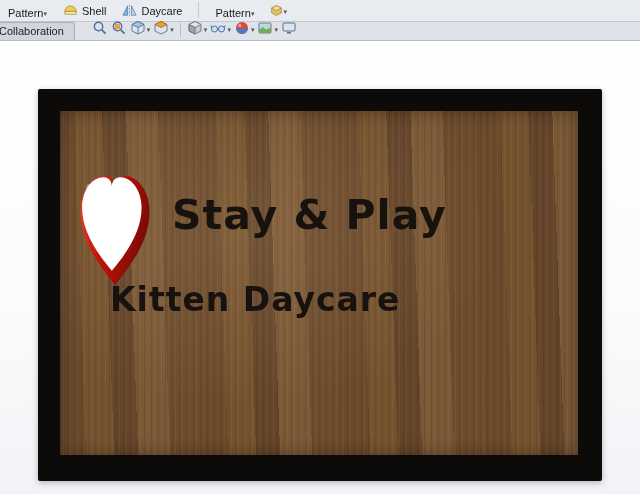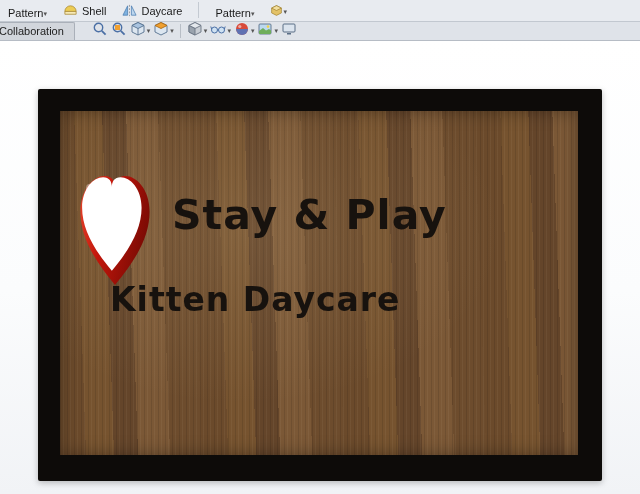--- a/index.html
+++ b/index.html
@@ -13,21 +13,21 @@
   .tool-item{display:flex;align-items:center;gap:4px;font-size:11px;color:#1a1a1a;
     white-space:nowrap;padding-bottom:1px;cursor:default;}
   .tool-item svg{display:block;}
   .tool-col{display:flex;flex-direction:row;align-items:center;font-size:11px;
     color:#1a1a1a;margin-top:-6px;line-height:12px;white-space:nowrap;cursor:default;}
   .caret{font-size:7px;color:#555;line-height:7px;}
   .vsep{width:1px;height:16px;background:#c4cad2;align-self:center;}
 
   
   .tab-strip{height:19px;background:#dfe3e9;border-bottom:1px solid #b6bcc5;
-    display:flex;align-items:flex-start;}
+    display:flex;align-items:center;}
   .tab{font-size:11px;color:#222;padding:2px 10px 3px;background:#d2d6dc;
     border:1px solid #aab0b9;border-bottom:none;border-radius:2px 2px 0 0;
     margin-right:1px;white-space:nowrap;cursor:default;}
   .tab.cut{margin-left:-12px;}
   .tab.active{background:#f4f6f8;}
   .hud{display:flex;align-items:center;gap:3px;margin-left:16px;padding-bottom:2px;}
   .hud-btn{display:flex;align-items:center;height:17px;cursor:default;}
   .hud-caret{font-size:7px;color:#555;margin-left:1px;cursor:default;}
   .hud-sep{width:1px;height:14px;background:#b8bec6;margin:0 3px;}
 

